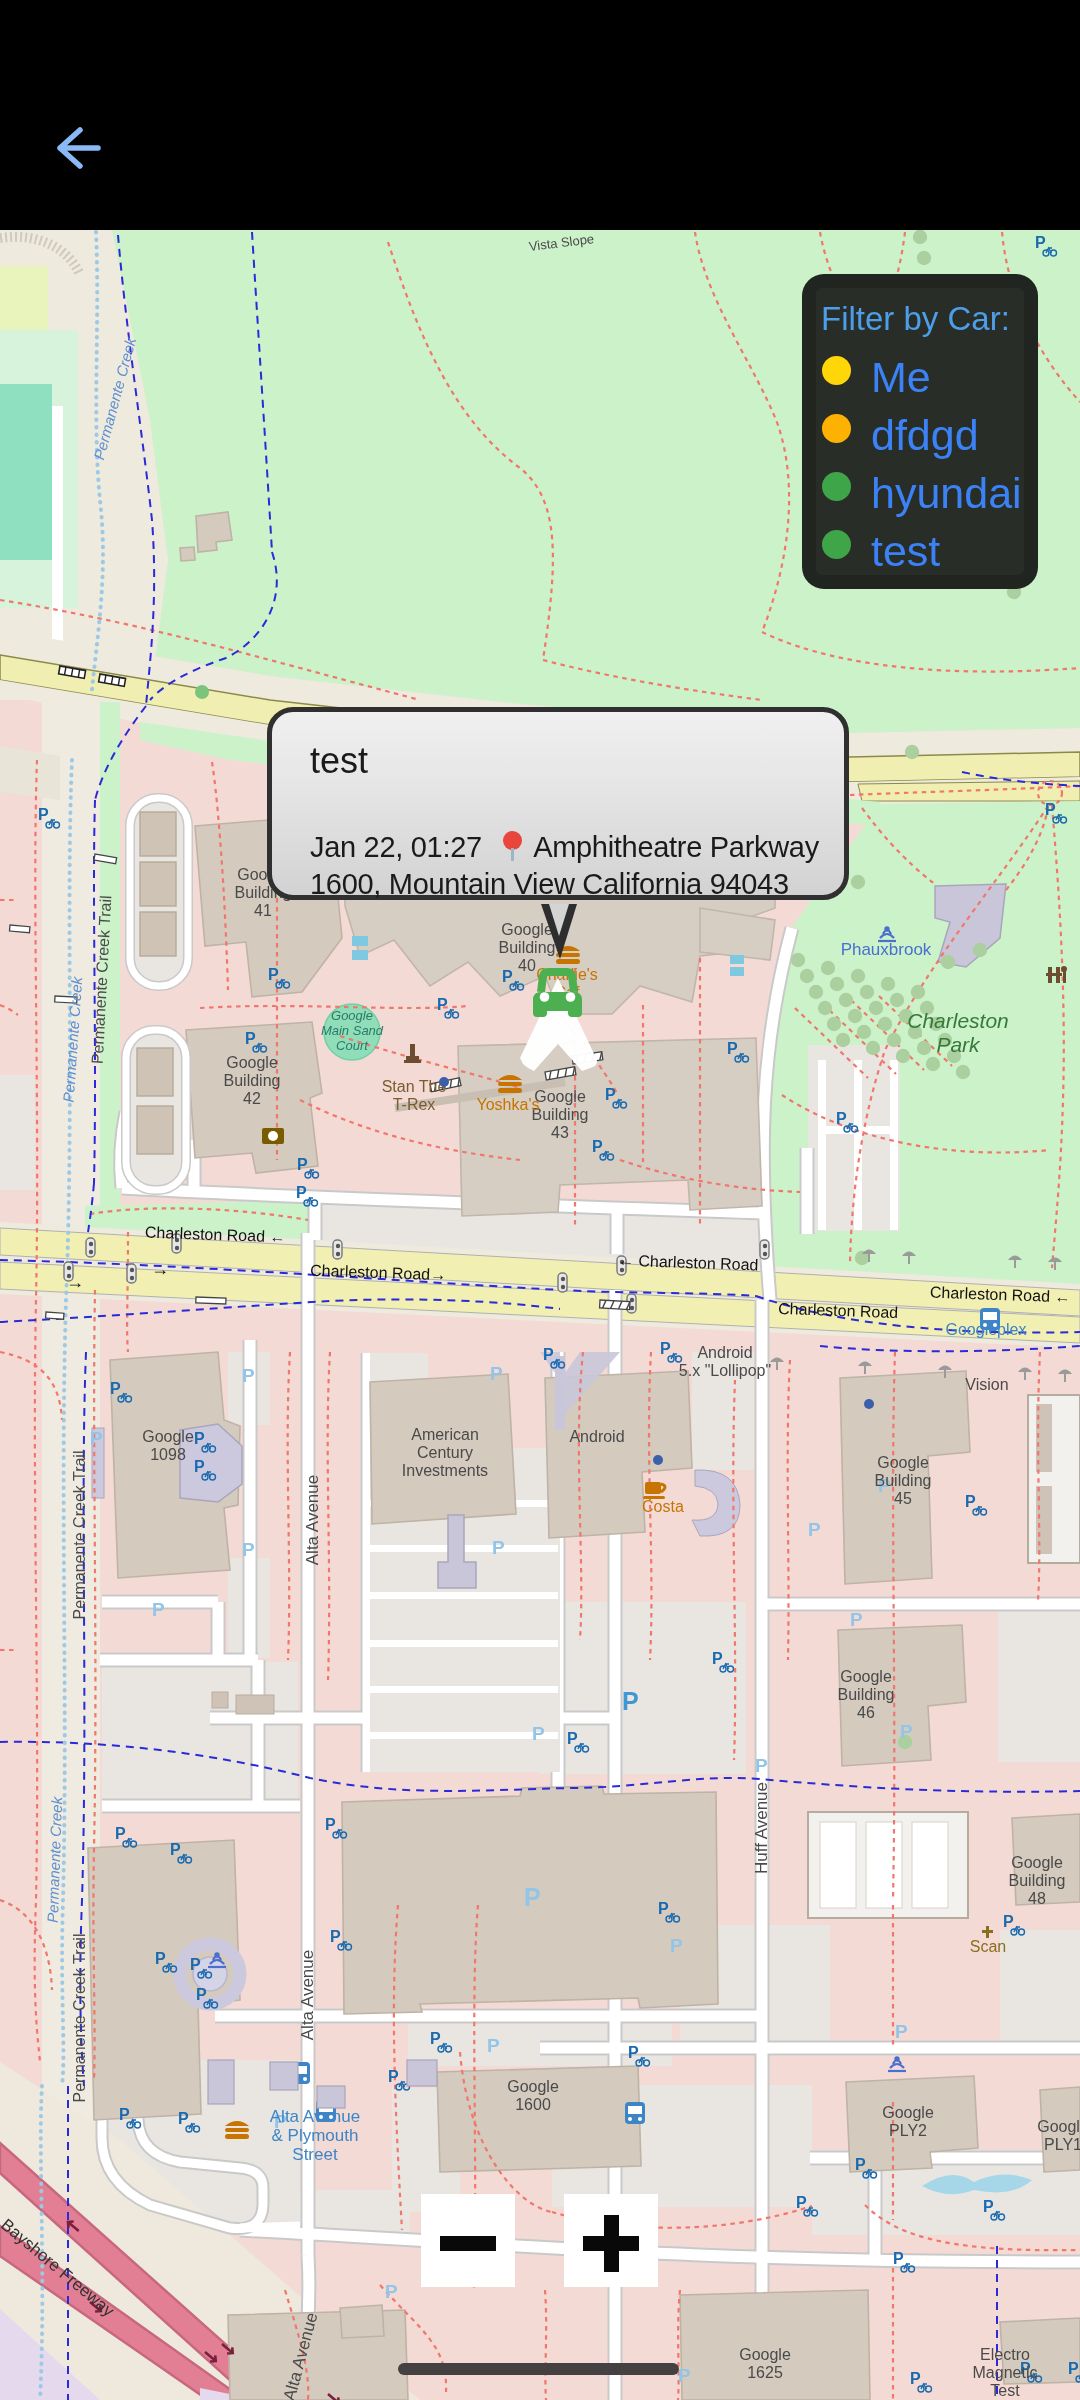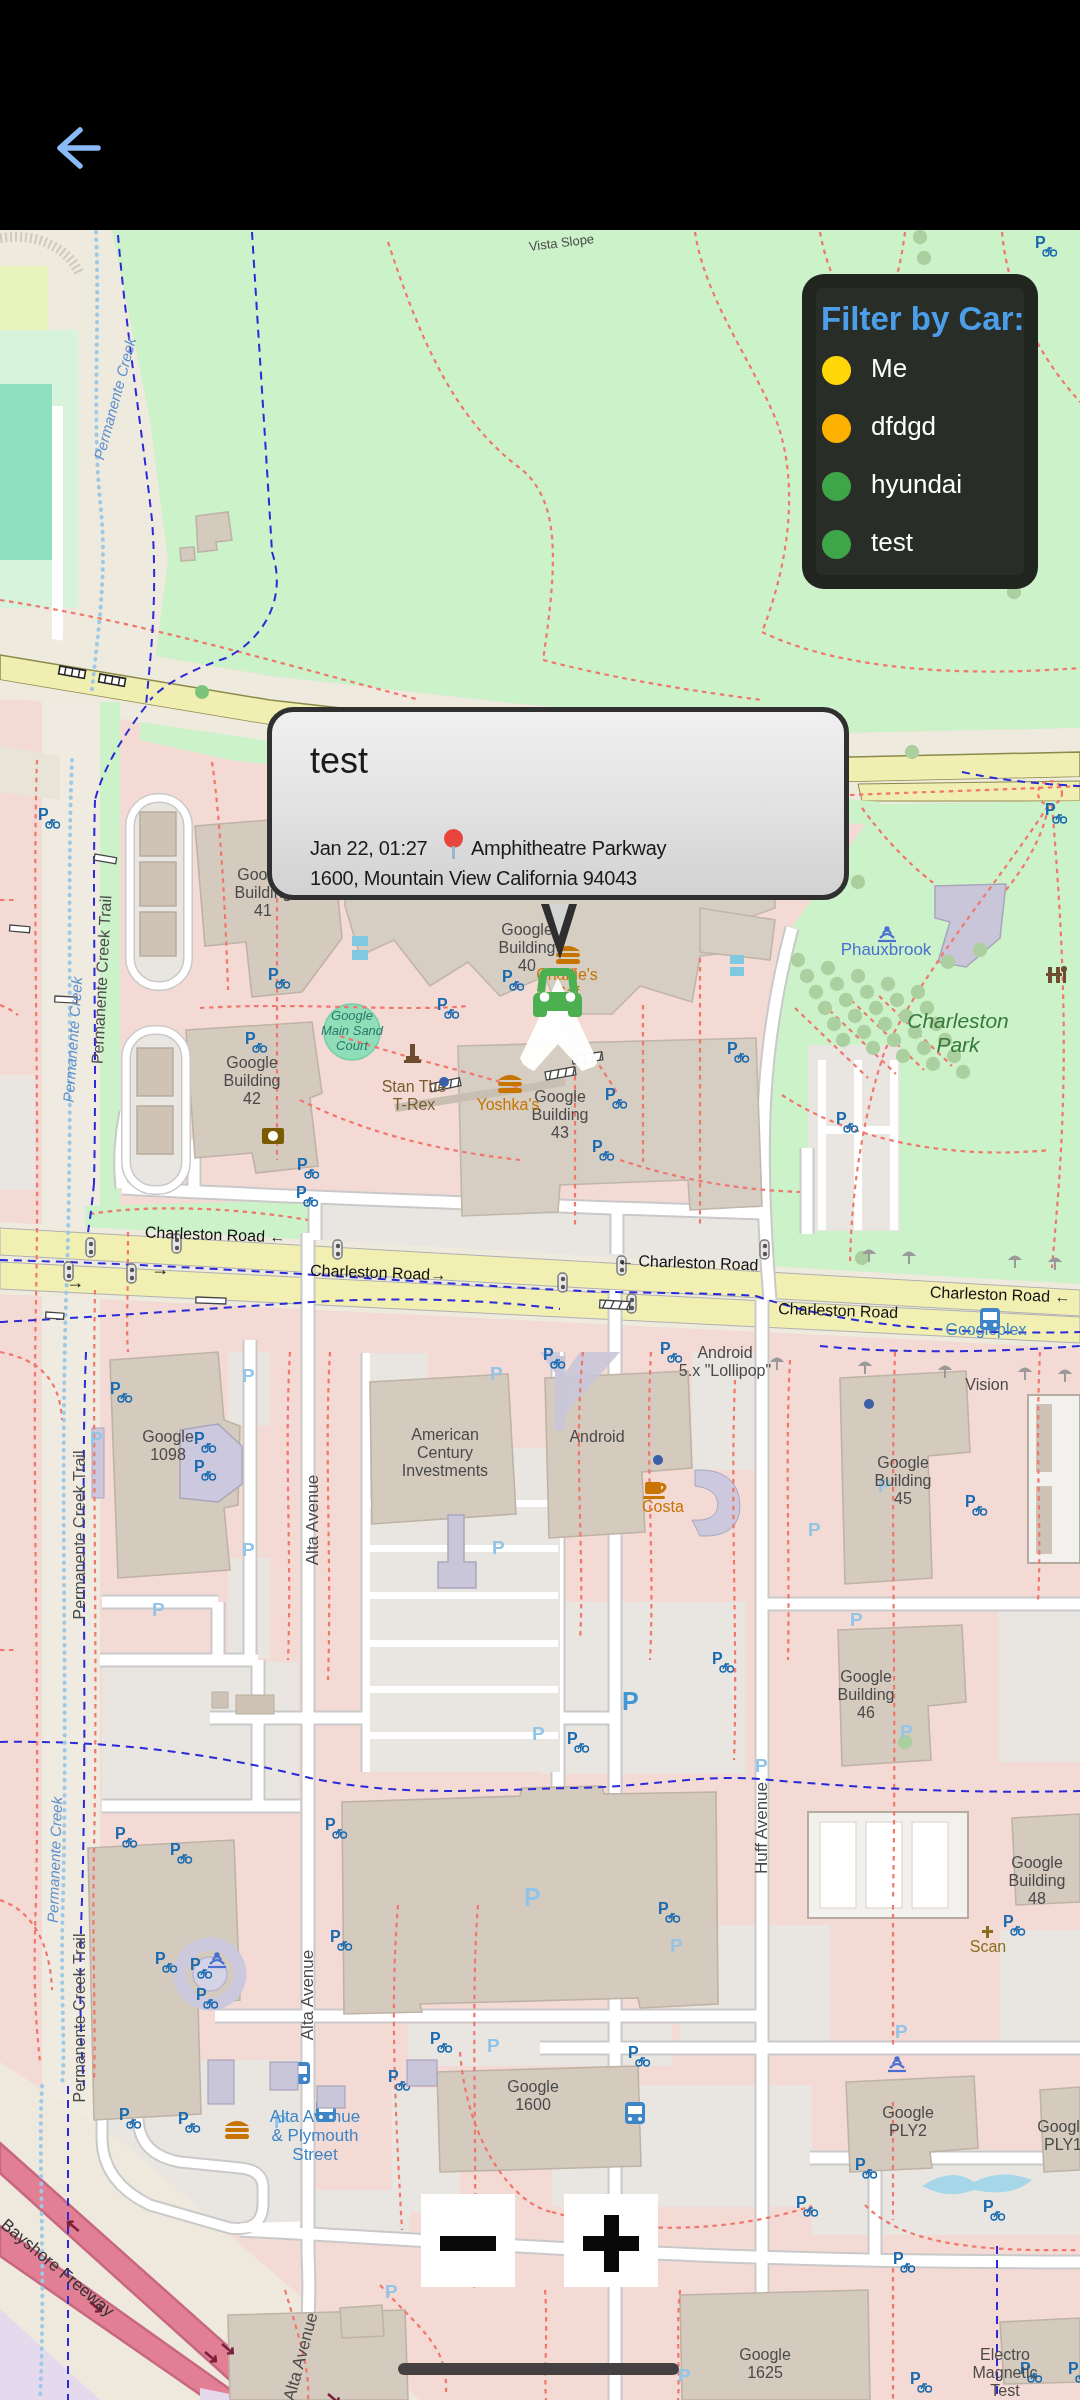--- a/index.html
+++ b/index.html
@@ -3,31 +3,31 @@
 *{margin:0;padding:0;box-sizing:border-box}
 html,body{width:1080px;height:2400px;background:#000;overflow:hidden}
 #app{position:relative;width:1080px;height:2400px;background:#000;font-family:"Liberation Sans",sans-serif}
 #map{position:absolute;left:0;top:230px}
 #hdr{position:absolute;left:0;top:0;width:1080px;height:230px;background:#000}
 #hdr .arrow{position:absolute;left:50px;top:122px;width:52px;height:52px}
 #hdr .ttl{position:absolute;left:152px;top:114px;font-size:57px;font-weight:bold;color:#5ea2f2;letter-spacing:0px}
 #popup{position:absolute;left:267px;top:707px;width:582px;height:193px;border:5px solid #303030;border-radius:26px;
  background:linear-gradient(180deg,#f0f0f0 0%,#e4e4e4 45%,#d2d2d2 100%)}
 #popup .t1{position:absolute;left:38px;top:28px;font-size:36px;color:#1a1a1a}
-#popup .t2{position:absolute;left:38px;top:117px;font-size:20px;color:#1a1a1a;line-height:30px;width:560px;white-space:nowrap;letter-spacing:-0.3px}
+#popup .t2{position:absolute;left:38px;top:117px;font-size:29px;color:#1a1a1a;line-height:37px;width:560px;white-space:nowrap;letter-spacing:-0.3px}
 #tail{position:absolute;left:540px;top:904px}
 #pin{display:inline-block;position:relative;width:22px;height:30px;vertical-align:-4px;margin:0 3px}
 #pin .hd{position:absolute;left:3px;top:0;width:19px;height:19px;border-radius:50%;background:#e8453c}
 #pin .st{position:absolute;left:11px;top:17px;width:3px;height:13px;background:#9ab6c8}
 #filter{position:absolute;left:802px;top:274px;width:236px;height:315px;border-radius:22px;background:#20251f}
 #filter .inner{position:absolute;left:14px;top:14px;right:14px;bottom:14px;border-radius:6px;background:#282e27}
-#filter .ft{position:absolute;left:19px;top:26px;font-size:33px;font-weight:bold;color:#4d9ee9}
+#filter .ft{position:absolute;left:19px;top:26px;font-size:33px;font-weight:normal;color:#4d9ee9}
 .frow{position:absolute;left:20px;height:30px}
 .frow .dot{position:absolute;left:0;top:0;width:29px;height:29px;border-radius:50%}
-.frow .lbl{position:absolute;left:49px;top:-3px;font-size:26px;color:#ffffff}
+.frow .lbl{position:absolute;left:49px;top:-3px;font-size:43px;color:#3b82f6}
 #zmin,#zpls{position:absolute;width:94px;height:93px;background:#fff}
 #zmin{left:421px;top:2194px}
 #zpls{left:564px;top:2194px}
 #zmin .h,#zpls .h{position:absolute;left:19px;top:42px;width:56px;height:15px;background:#090909}
 #zpls .v{position:absolute;left:40px;top:21px;width:15px;height:57px;background:#090909}
 #gest{position:absolute;left:398px;top:2363px;width:281px;height:12px;border-radius:6px;background:#454143}
 </style></head>
 <body>
 <div id="app">
 <svg id="map" width="1080" height="2170" viewBox="0 230 1080 2170">

